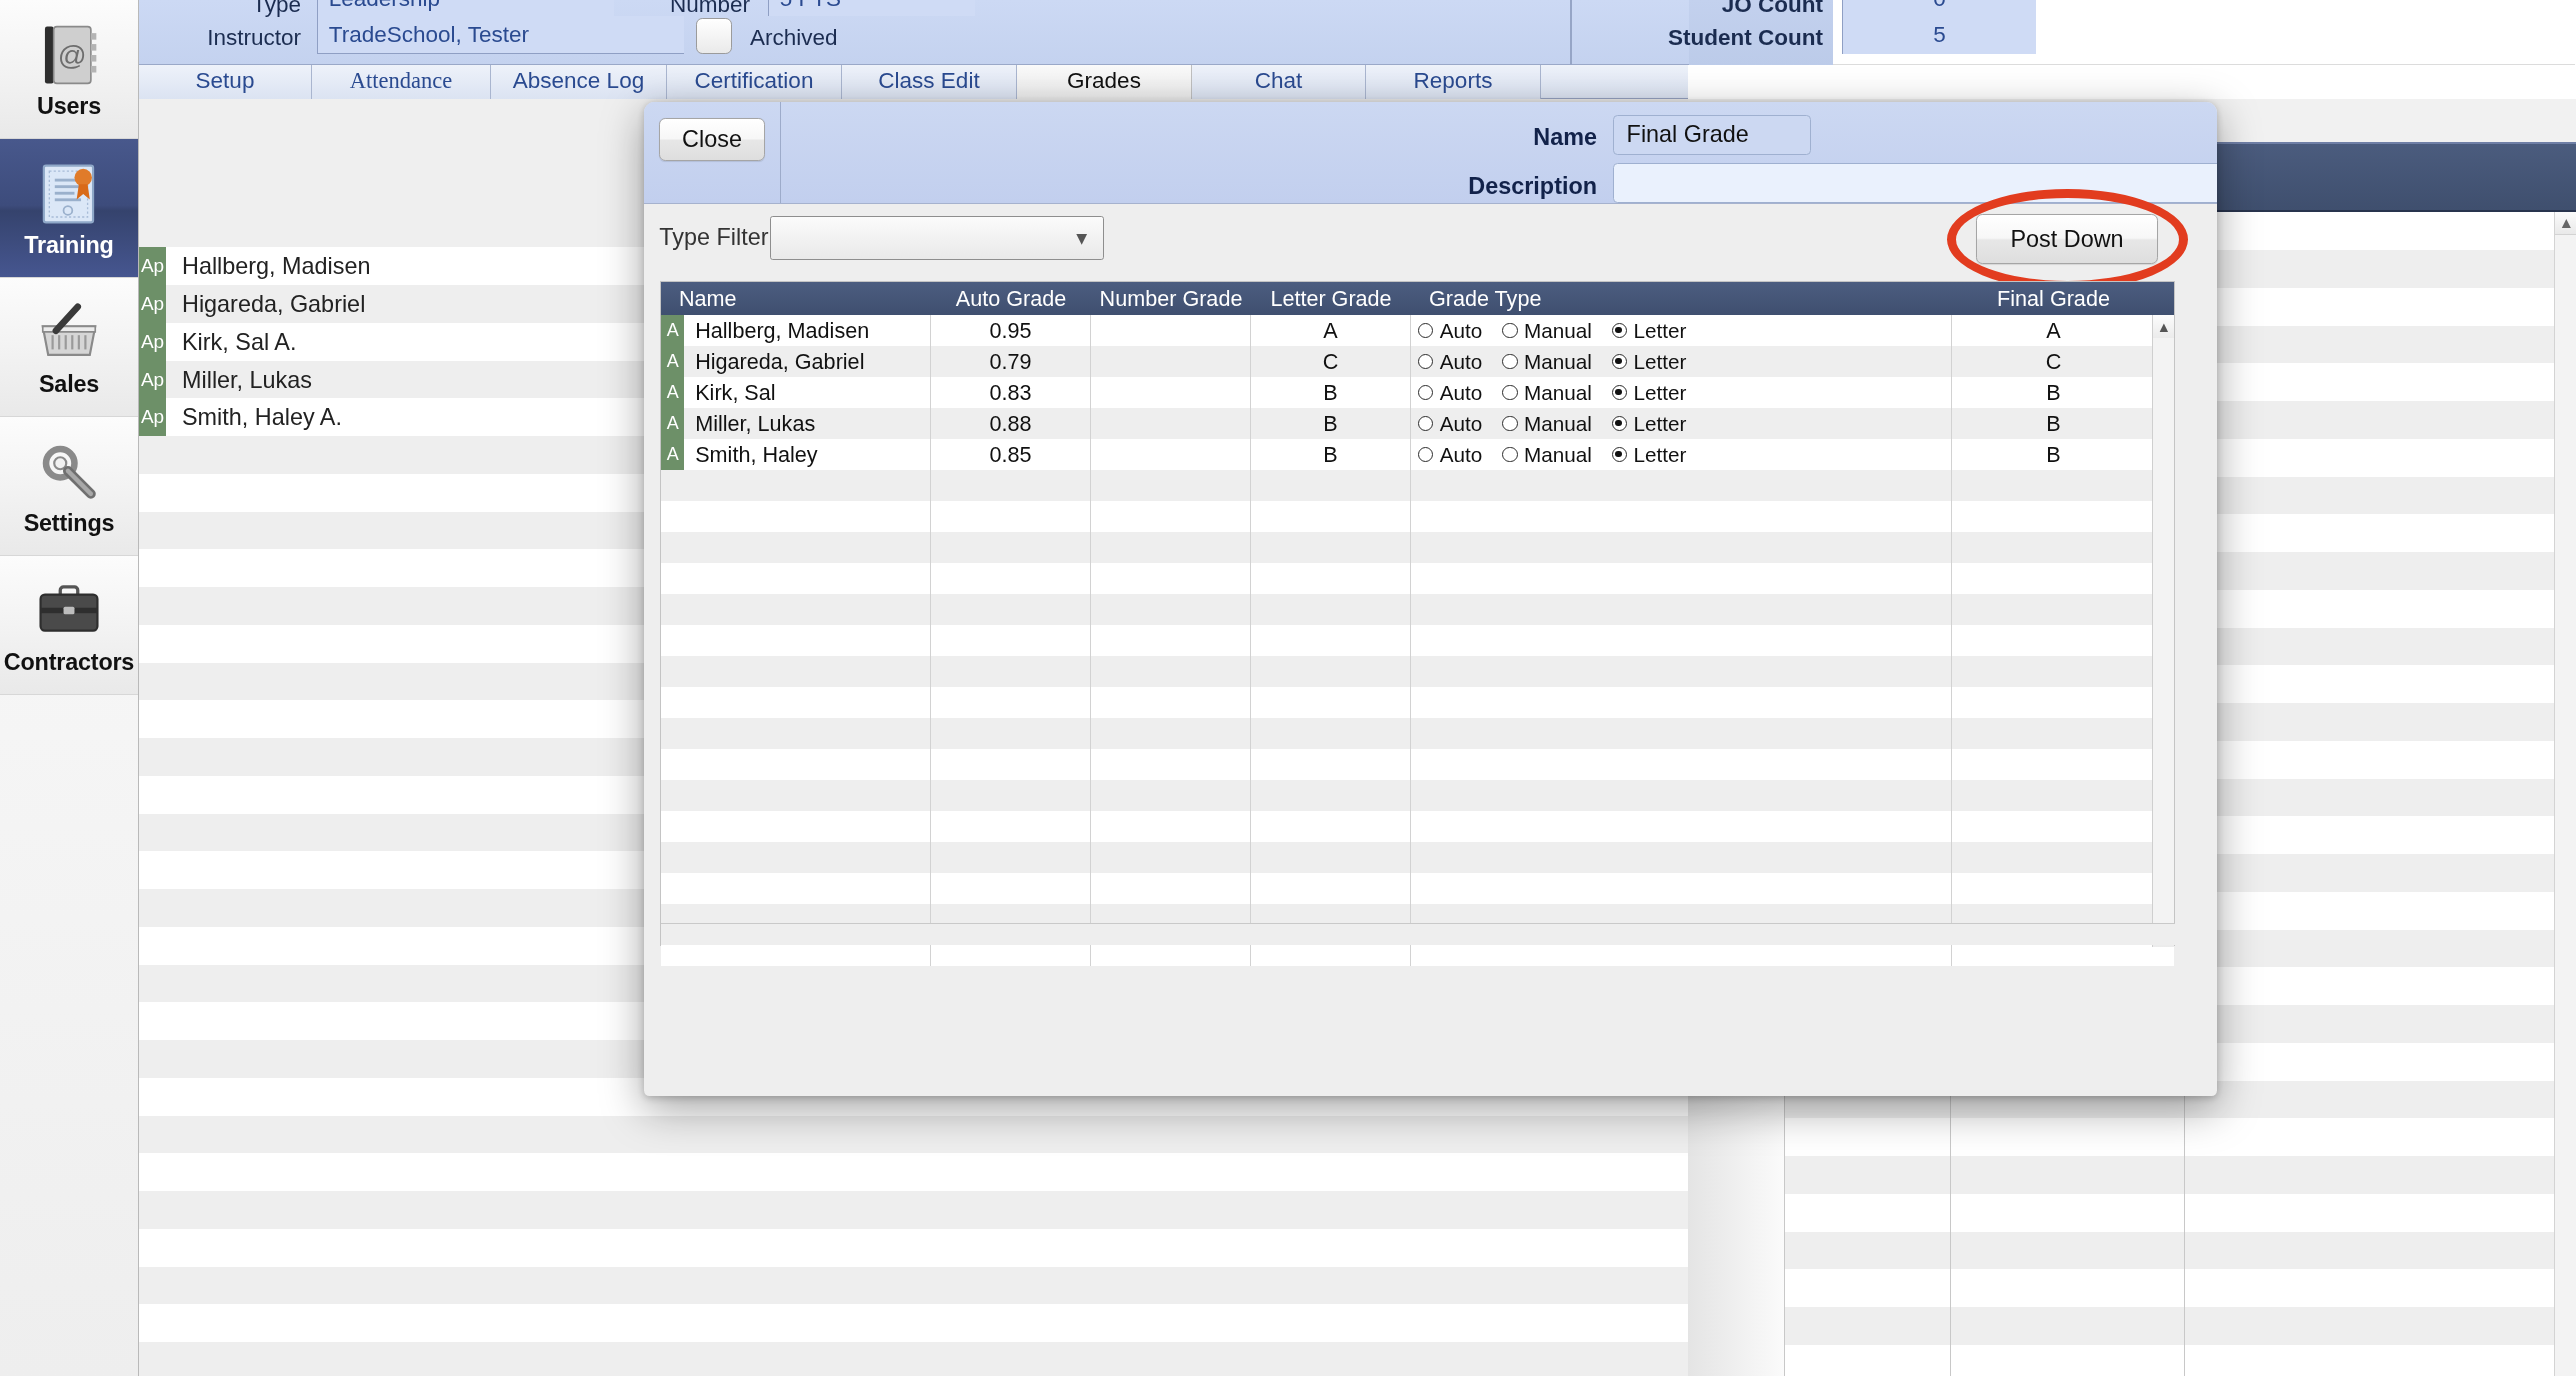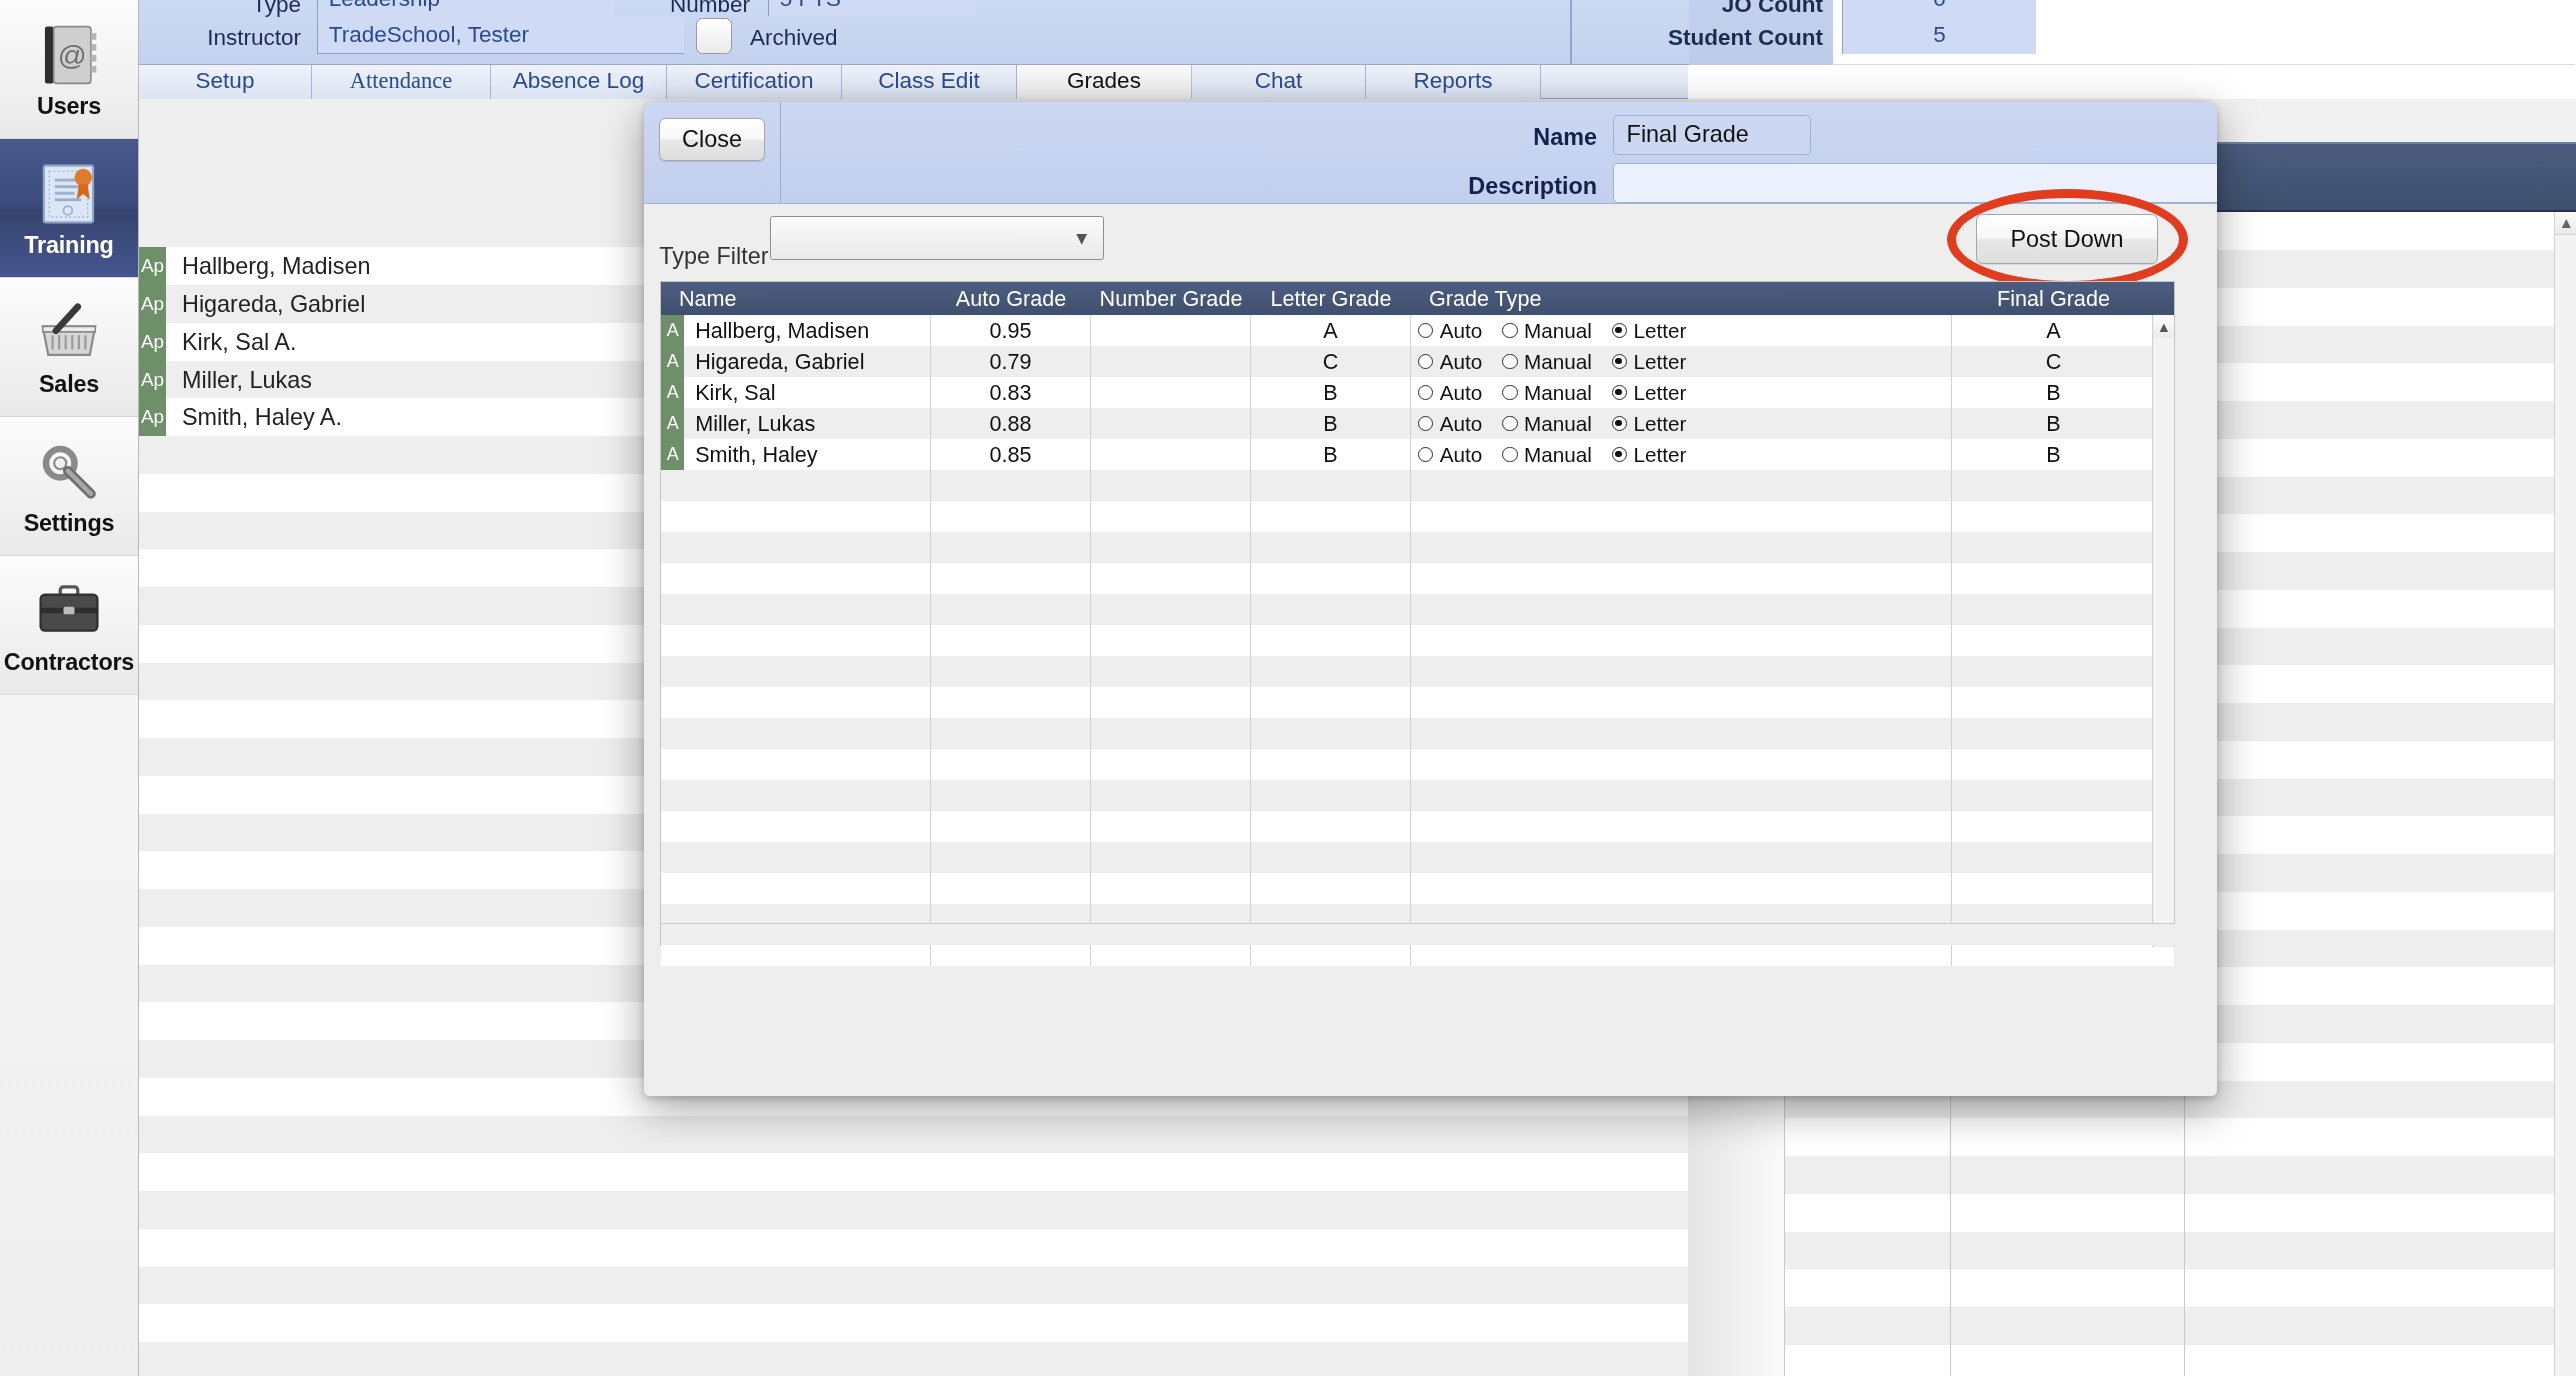--- a/index.html
+++ b/index.html
@@ -630,21 +630,21 @@
       </div>
       <div class="frm-label" style="left:809px;top:21.6px;width:144px;">Name</div>
       <div class="frm-input v1" style="left:969px;top:12.6px;width:198px;height:40px;">Final Grade</div>
 
       <div class="frm-label" style="left:746px;top:71px;width:207px;">Description</div>
       <div class="frm-input v2" style="left:969px;top:61px;width:1168px;height:40px;"></div>
     </div>
 
     <div class="dlg-body">
 
-      <div class="tf-label" style="left:15.3px;top:39px;">Type Filter</div>
+      <div class="tf-label" style="left:15.3px;top:20px;">Type Filter</div>
       <div class="select" style="left:126px;top:11.7px;">
         <span class="chev">▾</span>
       </div>
 
       <button class="btn btn-post" style="left:1332px;top:10px;">Post Down</button>
       <div class="annot" style="left:1303px;top:-15.3px;"></div>
 
       <div class="g" style="left:0;top:77px;width:1515px;height:665px;margin-left:16px;">
         <div class="ghead">
           <div class="gh l" style="width:270px;">Name</div>

